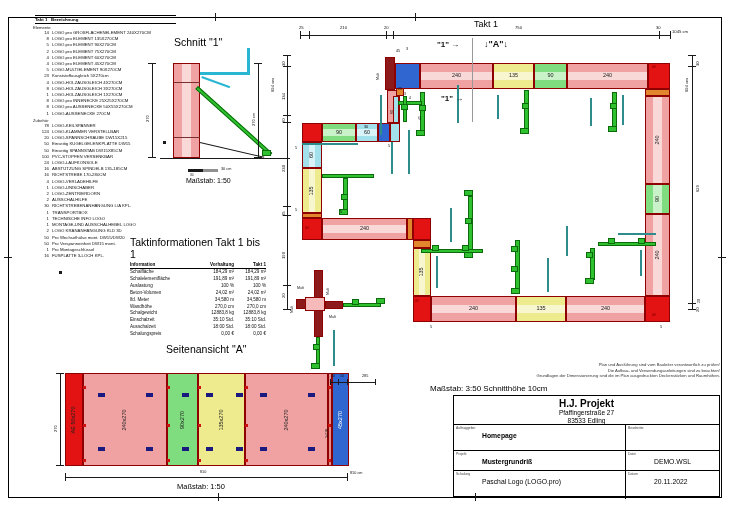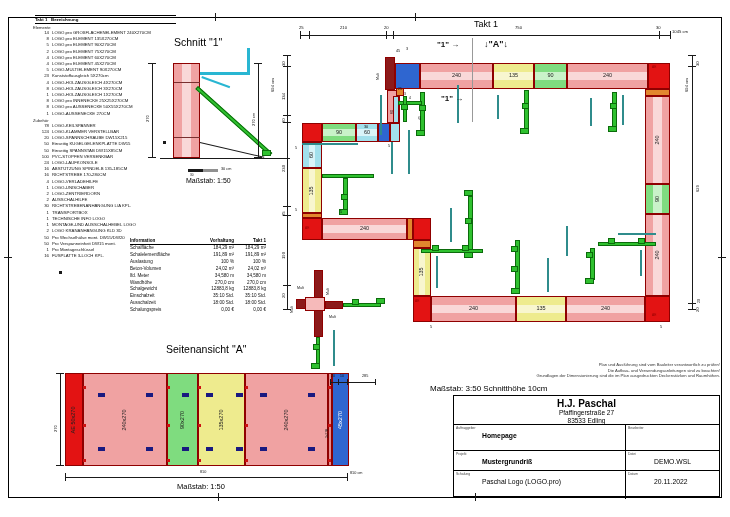--- a/index.html
+++ b/index.html
@@ -208,20 +208,21 @@
           <span>Pro Montageschlüssel</span>
         </div>
         <div class="mlrow">
           <span class="mlq">16</span>
           <span>FUSPLATTE 3-LOCH KPL.</span>
         </div>
       </div>
   </div>
 
   <div id="tinfo">
+    <div id="ti-title">Taktinformationen  Takt 1 bis 1</div>
     <div id="ti-head">
       <span class="tic1">Information</span>
       <span class="tic2">Vorhaltung</span>
       <span class="tic3">Takt 1</span>
     </div>
     <div id="ti-rows">
         <div class="tirow">
           <span class="tic1">Schalfläche</span>
           <span class="tic2">184,29 m²</span>
           <span class="tic3">184,29 m²</span>
@@ -282,21 +283,21 @@
 
   <div id="notes">
     <div>Plan und Ausführung sind vom Bauleiter verantwortlich zu prüfen!</div>
     <div>Die Aufbau- und Verwendungsanleitungen sind zu beachten!</div>
     <div>Grundlagen der Dimensionierung sind die im Plan ausgedruckten Deckenstärken und Raumhöhen.</div>
   </div>
   <div id="msline">Maßstab: 3:50   Schnitthöhe 10cm</div>
 
   <div id="tblock">
     <div class="tb-company">
-      <div class="tb-name">H.J. Paschal</div>
+      <div class="tb-name">H.J. Projekt</div>
       <div class="tb-addr">Pfaffingerstraße 27</div>
       <div class="tb-addr">83533 Edling</div>
     </div>
     <div class="tb-row" style="height:25px;">
       <div class="tb-cell left">
         <span class="tb-label">Auftraggeber</span>
         <span class="tb-value bold">Homepage</span>
       </div>
       <div class="tb-cell right">
         <span class="tb-label">Bearbeiter</span>

